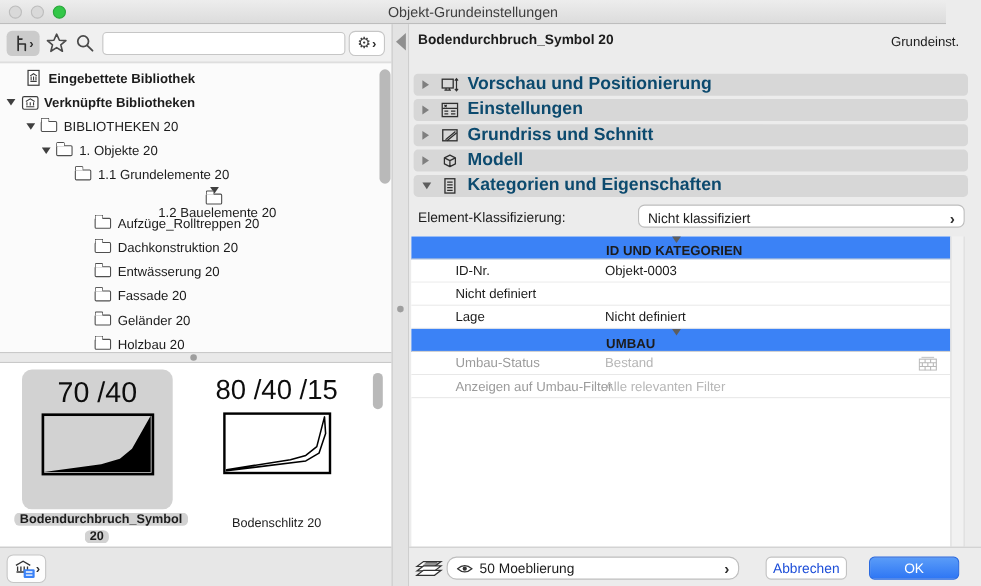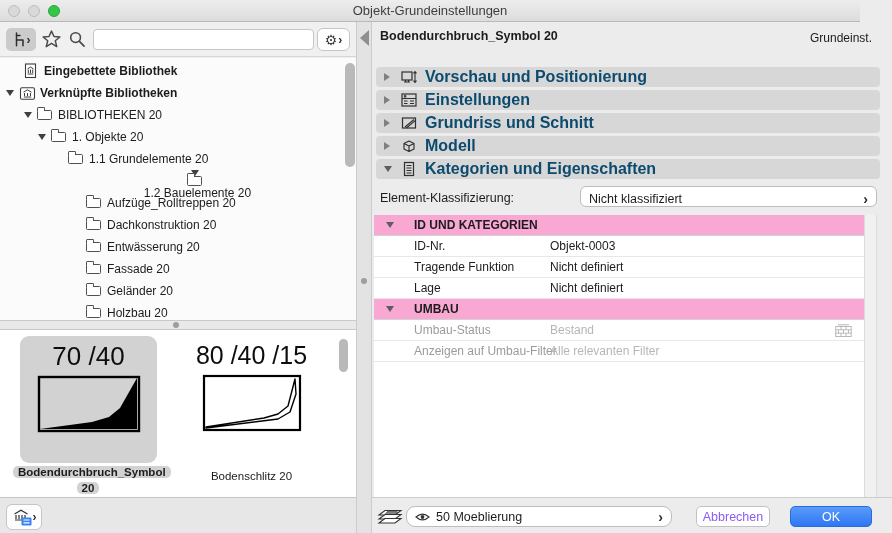--- a/index.html
+++ b/index.html
@@ -81,34 +81,34 @@
   .sarr-down { width:0; height:0; border-left:4.5px solid transparent; border-right:4.5px solid transparent; border-top:6px solid #5d5d5d; }
 
   .cls-label { position:absolute; left:8px; top:169px; font-size:12.5px; }
   .dropdown { background:#fff; border:1px solid #bdbdbd; border-radius:6px; height:21px;
     display:flex; align-items:center; font-size:12.5px; padding:0 8px; }
   .dd-chev { margin-left:auto; font-size:14px; font-weight:bold; color:#2e2e2e; line-height:1; }
 
   .ptable { position:absolute; left:2px; top:193px; width:490px; height:282px; background:#fff; }
   .prow { position:absolute; left:0; width:490px; height:21px; display:flex; align-items:center;
     font-size:12px; background:#fff; border-bottom:1px solid #e8e8e8; }
-  .prow.group { background:#f9a8d4; border-bottom:1px solid #d2d2d2; font-weight:bold; }
+  .prow.group { background:#3b82f6; border-bottom:1px solid #d2d2d2; font-weight:bold;flex-direction:column; }
   .pc-arr { width:40px; padding-left:12px; flex:none; display:flex; align-items:center; }
   .pc-label { width:136px; flex:none; white-space:nowrap; }
   .pc-val { flex:1; white-space:nowrap; }
   .prow.disabled .pc-label { color:#9b9b9b; }
   .prow.disabled .pc-val { color:#b6b6b6; }
   .brick { position:absolute; right:12px; top:4px; }
   .tscroll { position:absolute; left:492px; top:193px; width:13px; height:282px; background:#f1f1f1;
     border-left:1px solid #dcdcdc; border-right:1px solid #dcdcdc; }
 
   .rfooter { position:absolute; left:0; top:475px; width:520px; height:36px; background:#ececec; border-top:1px solid #cdcdcd; }
   .btn { position:absolute; top:8px; height:21px; border-radius:5px; font-size:12.5px;
     display:flex; align-items:center; justify-content:center; }
-  .btn.cancel { left:324px; width:74px; background:#fff; border:1px solid #c2c2c2; color:#8b5cf6; }
+  .btn.cancel { left:324px; width:74px; background:#fff; border:1px solid #c2c2c2; color:#1d4ed8; }
   .btn.ok { left:418px; width:82px; background:linear-gradient(#5a9cf8,#2e76f4); color:#fff; border:1px solid #2a6ae0; }
 </style>
 </head>
 <body>
 
 <div class="titlebar">
   <div class="lights">
     <span class="light gray"></span>
     <span class="light gray"></span>
     <span class="light green"></span>
@@ -370,21 +370,20 @@
       <span class="pc-label">ID UND KATEGORIEN</span>
       <span class="pc-val"></span>
     </div>
     <div class="prow" style="top:21px;">
       <span class="pc-arr"></span>
       <span class="pc-label">ID-Nr.</span>
       <span class="pc-val">Objekt-0003</span>
     </div>
     <div class="prow" style="top:42px;">
       <span class="pc-arr"></span>
-      <span class="pc-label">Tragende Funktion</span>
       <span class="pc-val">Nicht definiert</span>
     </div>
     <div class="prow" style="top:63px;">
       <span class="pc-arr"></span>
       <span class="pc-label">Lage</span>
       <span class="pc-val">Nicht definiert</span>
     </div>
     <div class="prow group" style="top:84px;">
       <span class="pc-arr">
           <span class="sarr-down"></span>

